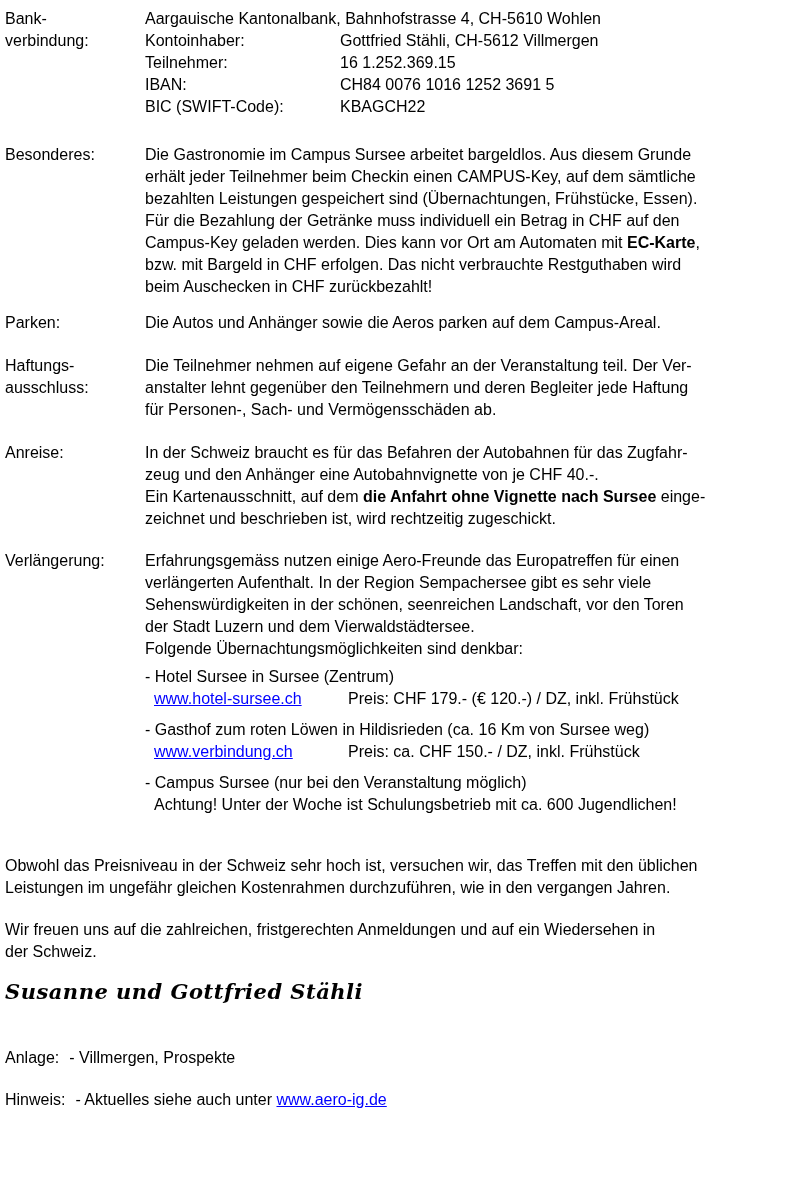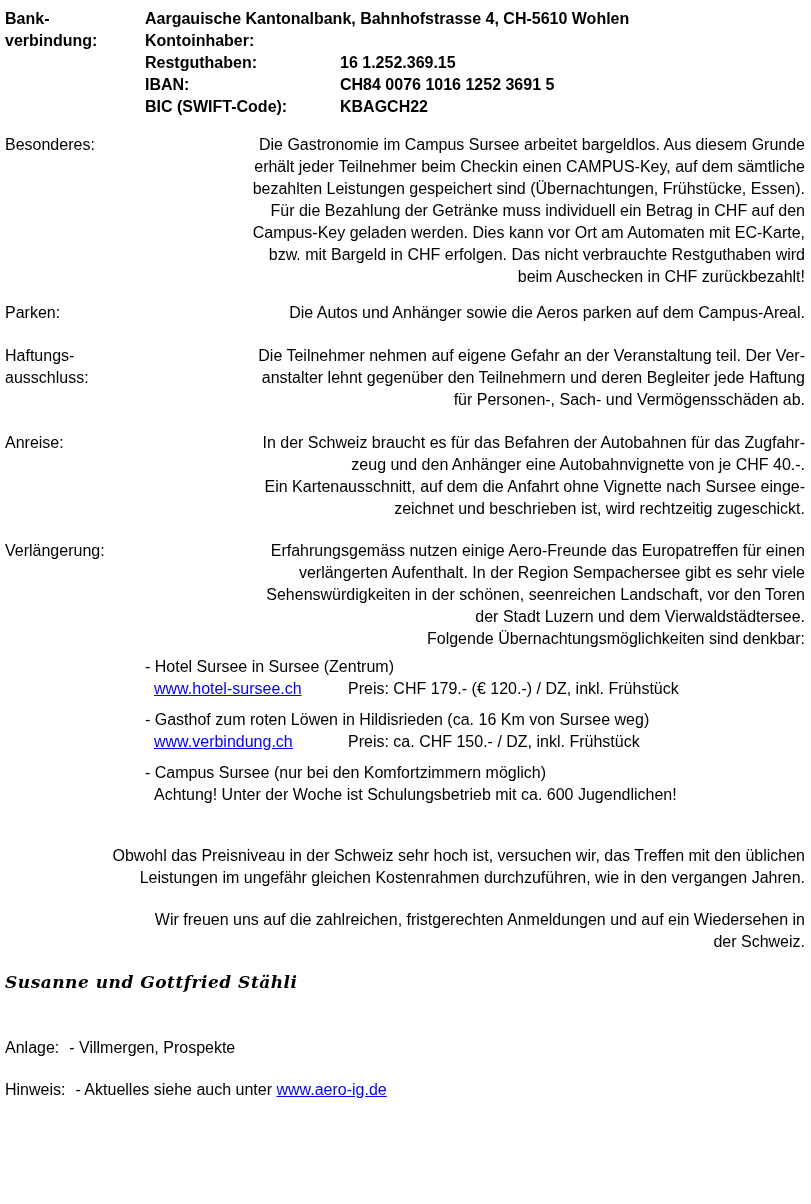--- a/index.html
+++ b/index.html
@@ -6,60 +6,61 @@
   body {
     width:811px; height:1204px;
     font-family:"Liberation Sans", sans-serif;
     font-size:16px; line-height:22px; color:#000000;
     overflow:hidden;
   }
   .page { box-sizing:border-box; width:811px; height:1204px; padding:8px 6px 0 5px; }
   .section { display:flex; align-items:flex-start; }
   .label { flex:0 0 140px; width:140px; white-space:pre-line; }
   .content { flex:1 1 auto; min-width:0; }
-  .prewrap { white-space:pre-line;text-align:right; }
+  .prewrap { white-space:pre-line; }
   .bank-row { display:flex; }
   .bank-sublabel { flex:0 0 195px; width:195px; }
-  b { font-weight:normal; }
+  b { font-weight:bold; }
   a.link { color:#0000FF; text-decoration:underline; cursor:pointer; }
-  .mb22 { margin-bottom:16px;font-weight:bold; }
+  .mb22 { margin-bottom:26px; }
   .mb21 { margin-bottom:21px; }
   .mb20 { margin-bottom:20px; }
   .mb14 { margin-bottom:14px; }
   .hotels { margin-top:6px; }
   .hotel-item { margin-bottom:9px; }
   .hotel-cont { padding-left:9px; }
   .hotel-line2 { display:flex; padding-left:9px; }
   .hotel-link-cell { flex:0 0 194px; width:194px; }
   .closing { margin-bottom:20px; }
   .closing2 { margin-bottom:16px; }
   .signature {
     font-family:"DejaVu Serif", serif;
     font-style:italic; font-weight:bold;
-    font-size:17px; line-height:26px; letter-spacing:0.5px;
+    font-size:21px; line-height:26px; letter-spacing:0.5px;
     margin-bottom:42px;
   }
   .mini-row { margin-bottom:20px; }
   .mini-label { display:inline-block; min-width:52px; margin-right:10px; }
 </style>
 </head>
 <body>
 
 <div class="page">
 
   <div class="section mb22">
     <div class="label">Bank-
 verbindung:</div>
     <div class="content">
       <div>Aargauische Kantonalbank, Bahnhofstrasse 4, CH-5610 Wohlen</div>
       <div class="bank-row">
           <span class="bank-sublabel">Kontoinhaber:</span>
+          <span>Gottfried Stähli, CH-5612 Villmergen</span>
         </div>
       <div class="bank-row">
-          <span class="bank-sublabel">Restguthaben:</span>
+          <span class="bank-sublabel">Teilnehmer:</span>
           <span>16 1.252.369.15</span>
         </div>
       <div class="bank-row">
           <span class="bank-sublabel">IBAN:</span>
           <span>CH84 0076 1016 1252 3691 5</span>
         </div>
       <div class="bank-row">
           <span class="bank-sublabel">BIC (SWIFT-Code):</span>
           <span>KBAGCH22</span>
         </div>
@@ -119,21 +120,21 @@
 
         <div class="hotel-item">
           <div>- Gasthof zum roten Löwen in Hildisrieden (ca. 16 Km von Sursee weg)</div>
           <div class="hotel-line2">
             <span class="hotel-link-cell"><a class="link">www.verbindung.ch</a></span>
             <span>Preis: ca. CHF 150.- / DZ, inkl. Frühstück</span>
           </div>
         </div>
 
         <div class="hotel-item">
-          <div>- Campus Sursee (nur bei den Komfortzimmern möglich)</div>
+          <div>- Campus Sursee (nur bei den Veranstaltung möglich)</div>
           <div class="hotel-cont">Achtung! Unter der Woche ist Schulungsbetrieb mit ca. 600 Jugendlichen!</div>
         </div>
 
 
       </div>
     </div>
   </div>
 
   <div class="prewrap closing">Obwohl das Preisniveau in der Schweiz sehr hoch ist, versuchen wir, das Treffen mit den üblichen
 Leistungen im ungefähr gleichen Kostenrahmen durchzuführen, wie in den vergangen Jahren.</div>

